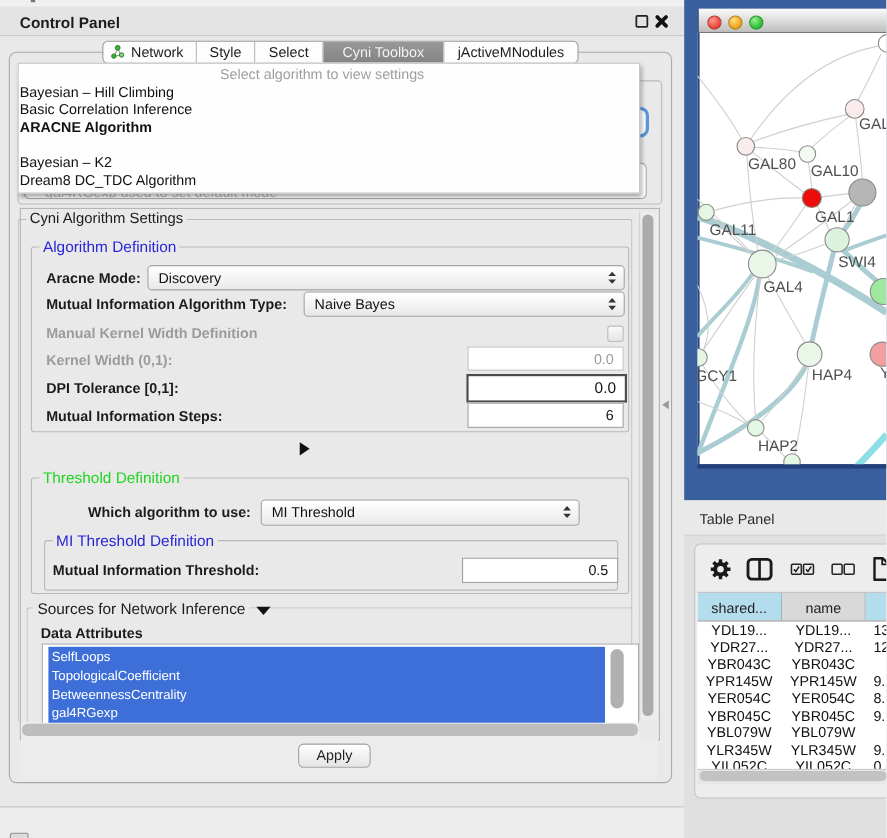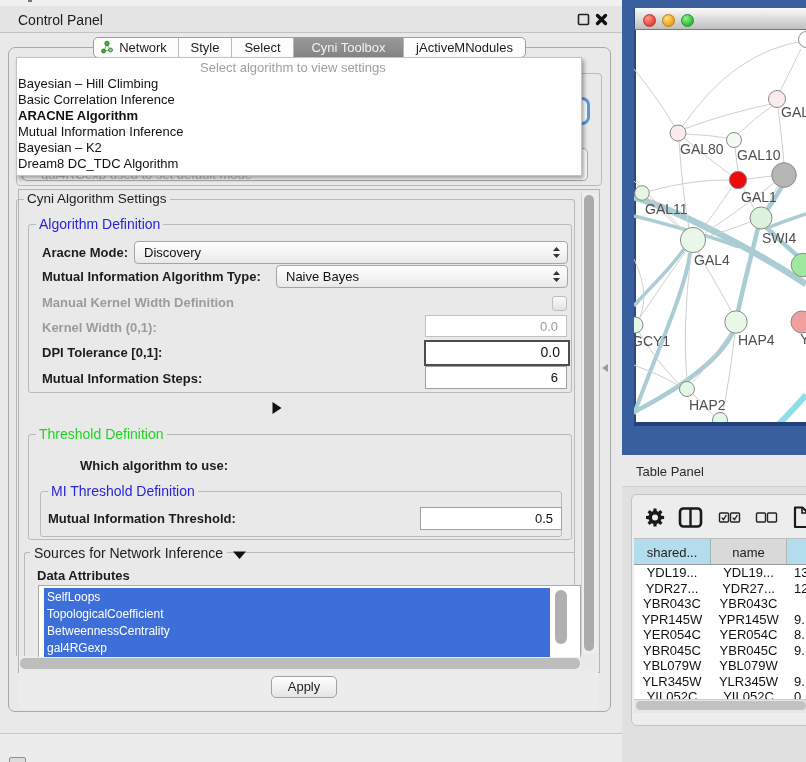--- a/index.html
+++ b/index.html
@@ -29,21 +29,21 @@
 </head>
 <body>
 <div id="root">
 
   <div class="abs" style="left:0;top:0;width:622px;height:762px;background:#ececec;"></div>
 
   <div class="abs" style="left:0;top:0;width:622px;height:6px;background:#f0f0f0;"></div>
   <div class="abs" style="left:28px;top:0;width:4px;height:2px;background:#777;"></div>
 
   <div class="abs" style="left:0;top:6px;width:622px;height:26px;background:#e4e4e4;border-bottom:1px solid #c2c2c2;"></div>
-  <div class="abs" style="left:18px;top:12px;font-size:14px;color:#1c1c1c;">Control Panel</div>
+  <div class="abs" style="left:18px;top:12px;font-size:14px;color:#1c1c1c;font-weight:bold;">Control Panel</div>
   <svg class="abs" style="left:577px;top:12px;" width="32" height="15" viewBox="0 0 32 15">
     <rect x="1.5" y="2.5" width="10" height="10" fill="none" stroke="#222" stroke-width="1.6" rx="1"></rect>
     <path d="M20.5,3.5 L28.5,11.5 M28.5,3.5 L20.5,11.5" stroke="#111" stroke-width="3.4" stroke-linecap="round"></path>
   </svg>
 
   <div class="abs" style="left:0;top:33px;width:622px;height:700px;background:#e9e9e9;"></div>
   <div class="abs" style="left:0;top:733px;width:622px;height:29px;background:#ececec;border-top:1px solid #c6c6c6;"></div>
 
   <div class="abs" style="left:8px;top:47px;width:601px;height:663px;border:1px solid #a9a9a9;border-radius:7px;background:#e9e9e9;"></div>
 
@@ -115,20 +115,26 @@
     </div>
 
   <svg class="abs" style="left:271px;top:401px;" width="12" height="14" viewBox="0 0 12 14">
       <path d="M1.5,1 L10.5,7 L1.5,13 Z" fill="#111"></path>
     </svg>
 
   <div class="box" style="left:28px;top:434px;width:542px;height:104px;">
     <span class="boxtitle" style="color:#21d421;">Threshold Definition</span>
   </div>
   <div class="lbl" style="left:80px;top:458px;">Which algorithm to use:</div>
+  <div class="combo" style="left:237px;top:454px;width:288px;height:22px;">
+      <span class="ct">MI Threshold</span>
+    <svg class="arrows" viewBox="0 0 9 13">
+        <path d="M1,5 L4.5,1 L8,5 Z M1,8 L4.5,12 L8,8 Z" fill="#333"></path>
+      </svg>
+  </div>
   <div class="box" style="left:40px;top:491px;width:520px;height:44px;">
     <span class="boxtitle" style="color:#2626d8;">MI Threshold Definition</span>
   </div>
   <div class="lbl" style="left:48px;top:511px;">Mutual Information Threshold:</div>
   <div class="fld" style="left:420px;top:507px;width:140px;height:21px;">
       <span>0.5</span>
     </div>
 
   <div class="abs" style="left:24px;top:552px;width:550px;height:103px;border-left:1px solid #b9b9b9;border-top:1px solid #b9b9b9;border-radius:3px 0 0 0;"></div>
   <div class="abs" style="left:30px;top:545px;background:#e9e9e9;padding:0 4px;font-size:14px;color:#1c1c1c;">Sources for Network Inference</div>
@@ -151,21 +157,20 @@
 
   <svg class="abs" style="left:601px;top:363px;" width="8" height="10" viewBox="0 0 8 10">
       <path d="M7,1 L1,5 L7,9 Z" fill="#9a9a9a"></path>
     </svg>
 
   <div class="abs" style="left:16px;top:57px;width:564px;height:117px;background:#fefefe;border:1px solid #c3c3c3;box-shadow:2px 3px 4px rgba(0,0,0,0.35);"></div>
   <div class="popitem" style="left:200px;top:60px;color:#9f9f9f;">Select algorithm to view settings</div>
   <div class="popitem" style="top:76px;">Bayesian – Hill Climbing</div>
   <div class="popitem" style="top:92px;">Basic Correlation Inference</div>
   <div class="popitem" style="top:108px;font-weight:bold;">ARACNE Algorithm</div>
-  <div class="popitem" style="top:124px;">Mutual Information Inference</div>
   <div class="popitem" style="top:140px;">Bayesian – K2</div>
   <div class="popitem" style="top:156px;">Dream8 DC_TDC Algorithm</div>
 
   <div class="abs" style="left:622px;top:0;width:184px;height:455px;background:#3a5f9f;"></div>
   <div class="abs" style="left:622px;top:455px;width:184px;height:307px;background:#e0e0e0;"></div>
 
   <div class="abs" style="left:634px;top:8px;width:172px;height:414px;background:#fff;border-left:2px solid #29497f;"></div>
   <div class="abs" style="left:634px;top:8px;width:172px;height:21px;background:linear-gradient(#fafafa,#bfbfbf);border-bottom:1px solid #787878;border-left:1px solid #29497f;"></div>
   <div class="abs" style="left:643px;top:14px;width:11px;height:11px;border-radius:50%;background:radial-gradient(circle at 35% 30%,#ff9a92,#ee4b40 60%,#c93830);border:0.5px solid #b5352c;"></div>
   <div class="abs" style="left:662px;top:14px;width:11px;height:11px;border-radius:50%;background:radial-gradient(circle at 35% 30%,#ffe084,#f5a823 60%,#d18d14);border:0.5px solid #b87f12;"></div>

